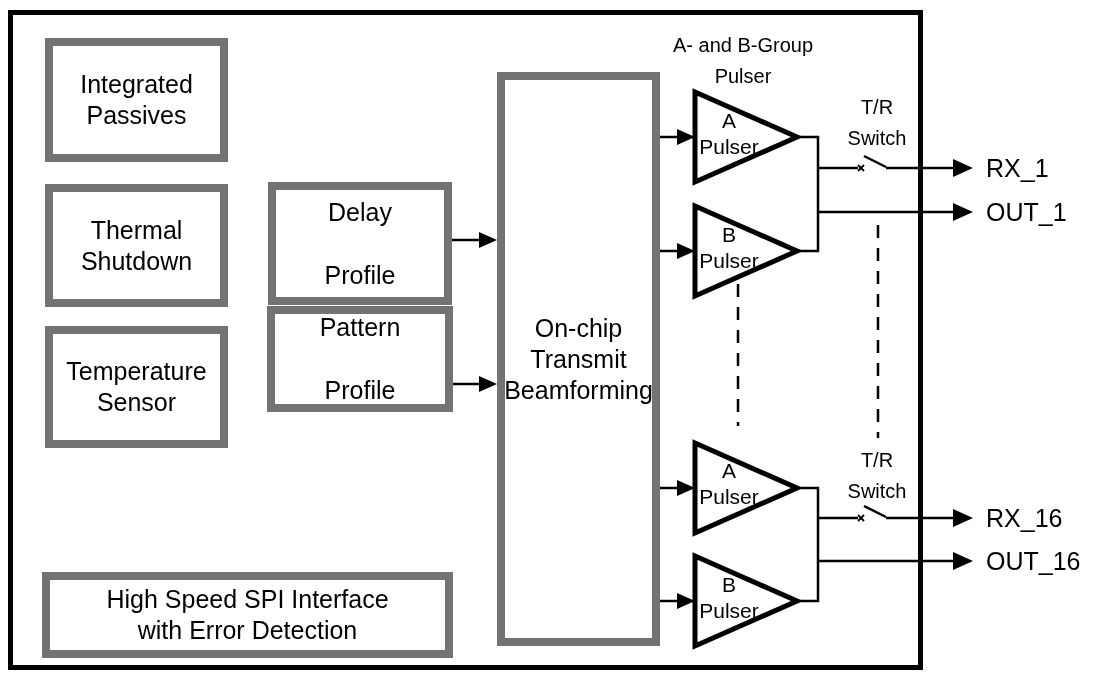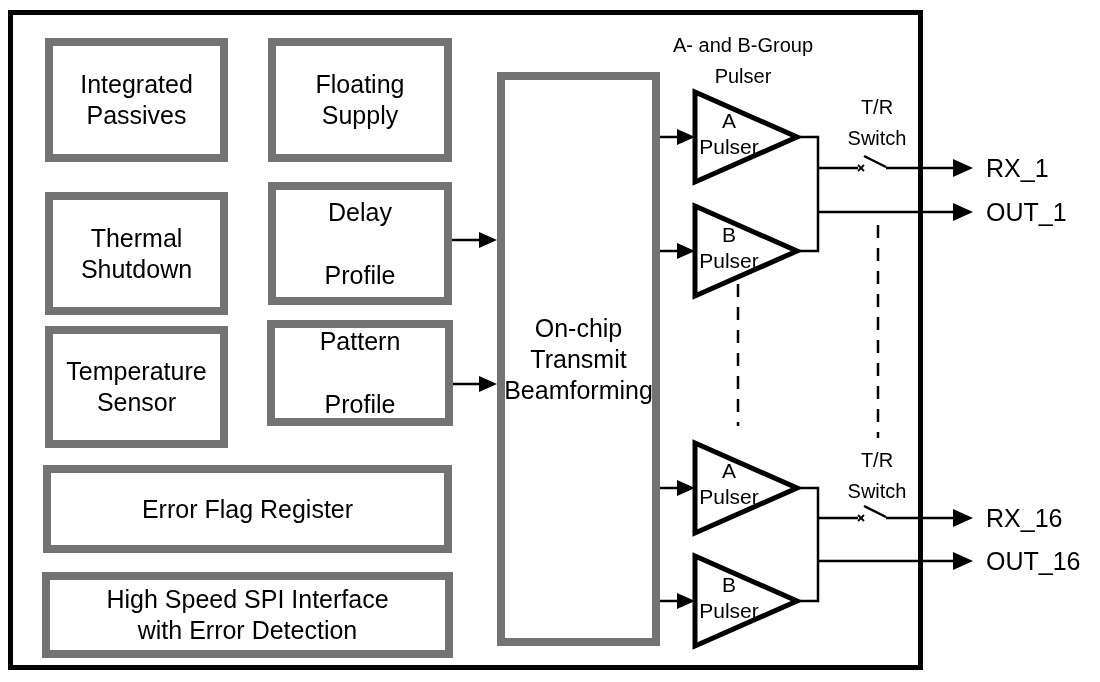--- a/index.html
+++ b/index.html
@@ -111,48 +111,41 @@
     <polygon points="695,206 797,251 695,296" fill="#fff" stroke="#000" stroke-width="5"></polygon>
     <polygon points="695,443 797,488 695,533" fill="#fff" stroke="#000" stroke-width="5"></polygon>
     <polygon points="695,556 797,601 695,646" fill="#fff" stroke="#000" stroke-width="5"></polygon>
   </svg>
 
   <div class="box lines" style="left:45px; top:38px; width:183px; height:124px;">
     <span>Integrated</span>
     <span>Passives</span>
   </div>
 
-  <div class="box lines" style="left:268px; top:38px; width:184px; height:124px;">
-    <span>Floating</span>
-    <span>Supply</span>
-  </div>
 
-  <div class="box lines" style="left:45px; top:192px; width:183px; height:123px;">
+  <div class="box lines" style="left:45px; top:184px; width:183px; height:123px;">
     <span>Thermal</span>
     <span>Shutdown</span>
   </div>
 
   <div class="box lines" style="left:268px; top:182px; width:184px; height:123px;gap:32px;">
     <span>Delay</span>
     <span>Profile</span>
   </div>
 
   <div class="box lines" style="left:45px; top:326px; width:183px; height:122px;">
     <span>Temperature</span>
     <span>Sensor</span>
   </div>
 
-  <div class="box lines" style="left:267px; top:320px; width:186px; height:106px;gap:32px;">
+  <div class="box lines" style="left:267px; top:306px; width:186px; height:106px;gap:32px;">
     <span>Pattern</span>
     <span>Profile</span>
   </div>
 
-  <div class="box lines" style="left:43px; top:465px; width:409px; height:88px;">
-    <span>Error Flag Register</span>
-  </div>
 
   <div class="box lines" style="left:497px; top:72px; width:163px; height:574px;">
     <span>On-chip</span>
     <span>Transmit</span>
     <span>Beamforming</span>
   </div>
 
   <div class="box lines" style="left:42px; top:572px; width:411px; height:86px;">
     <span>High Speed SPI Interface</span>
     <span>with Error Detection</span>

